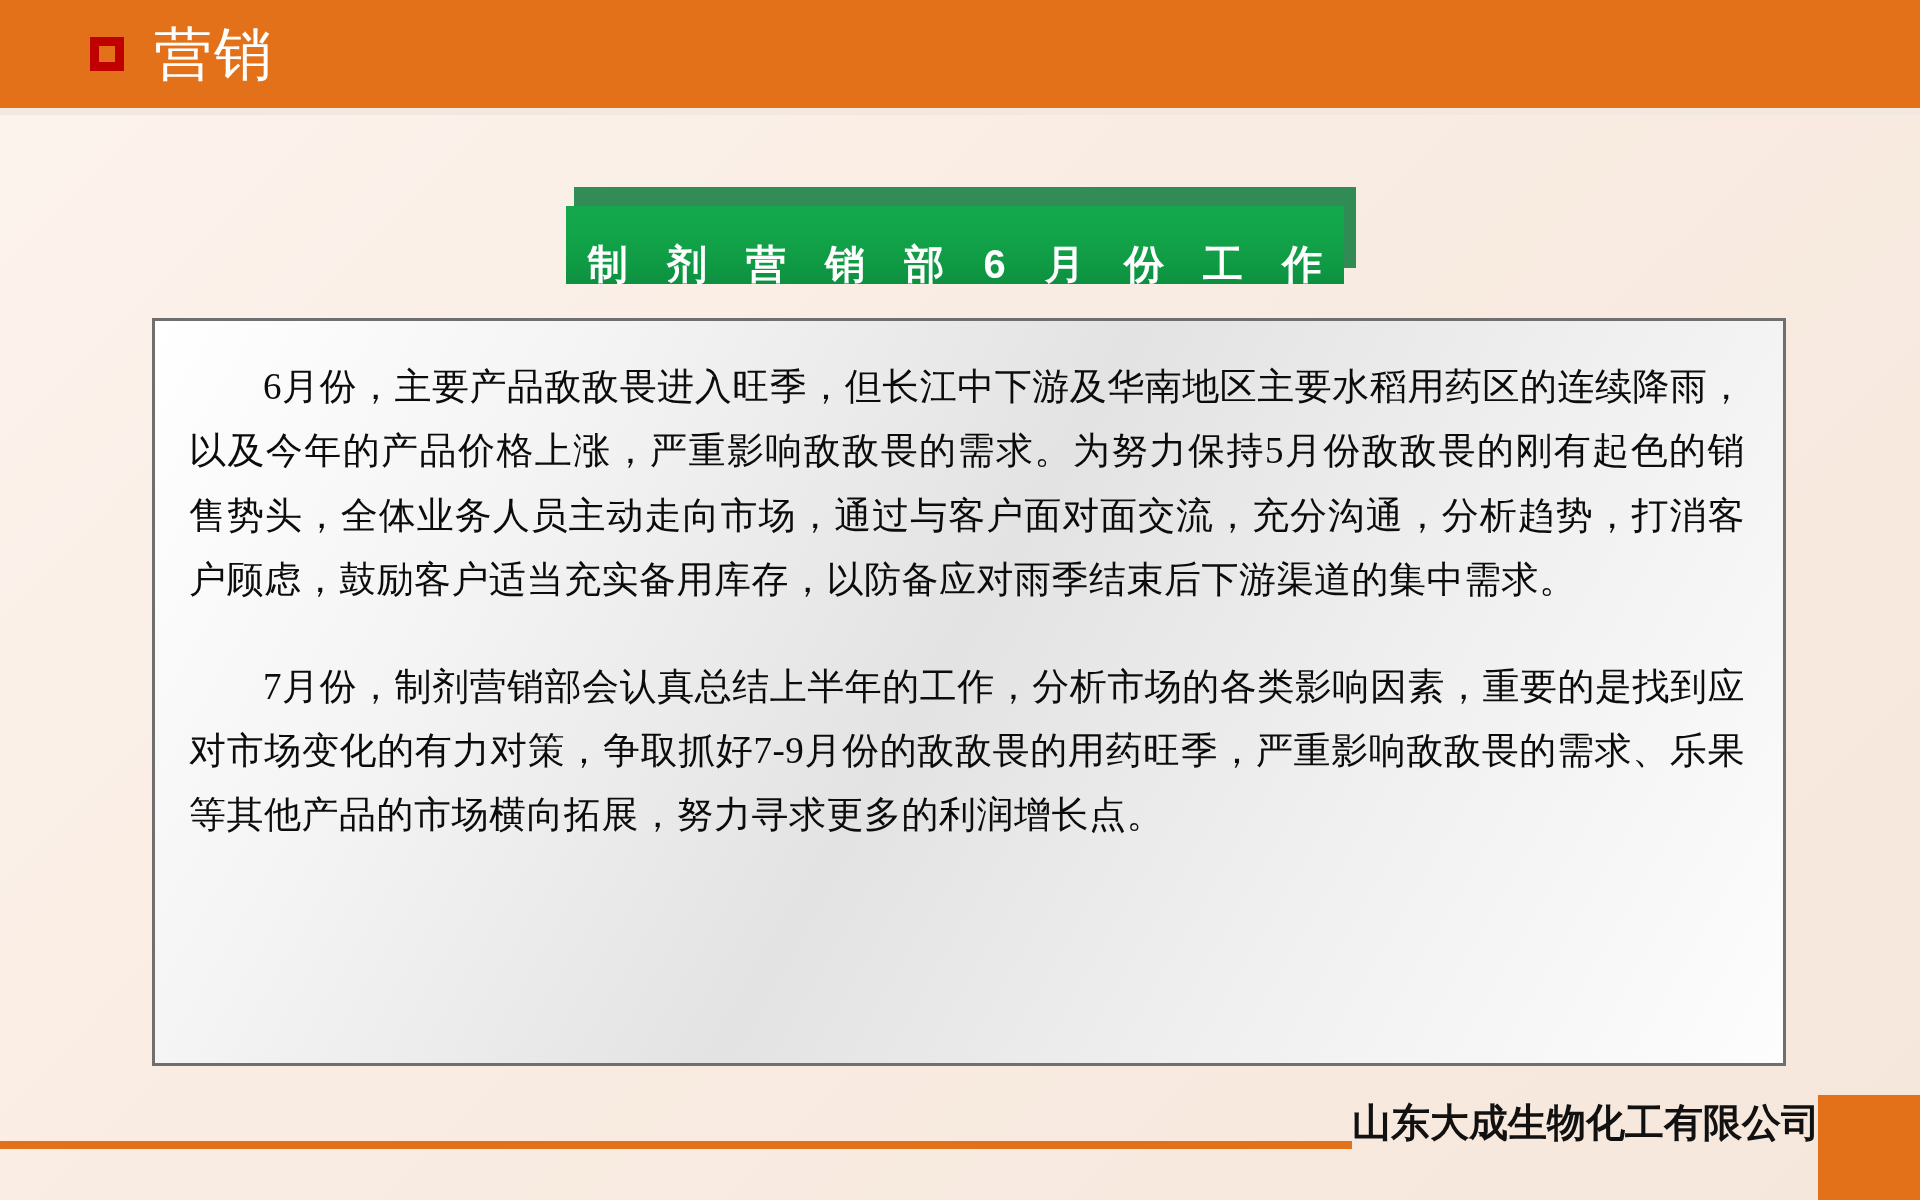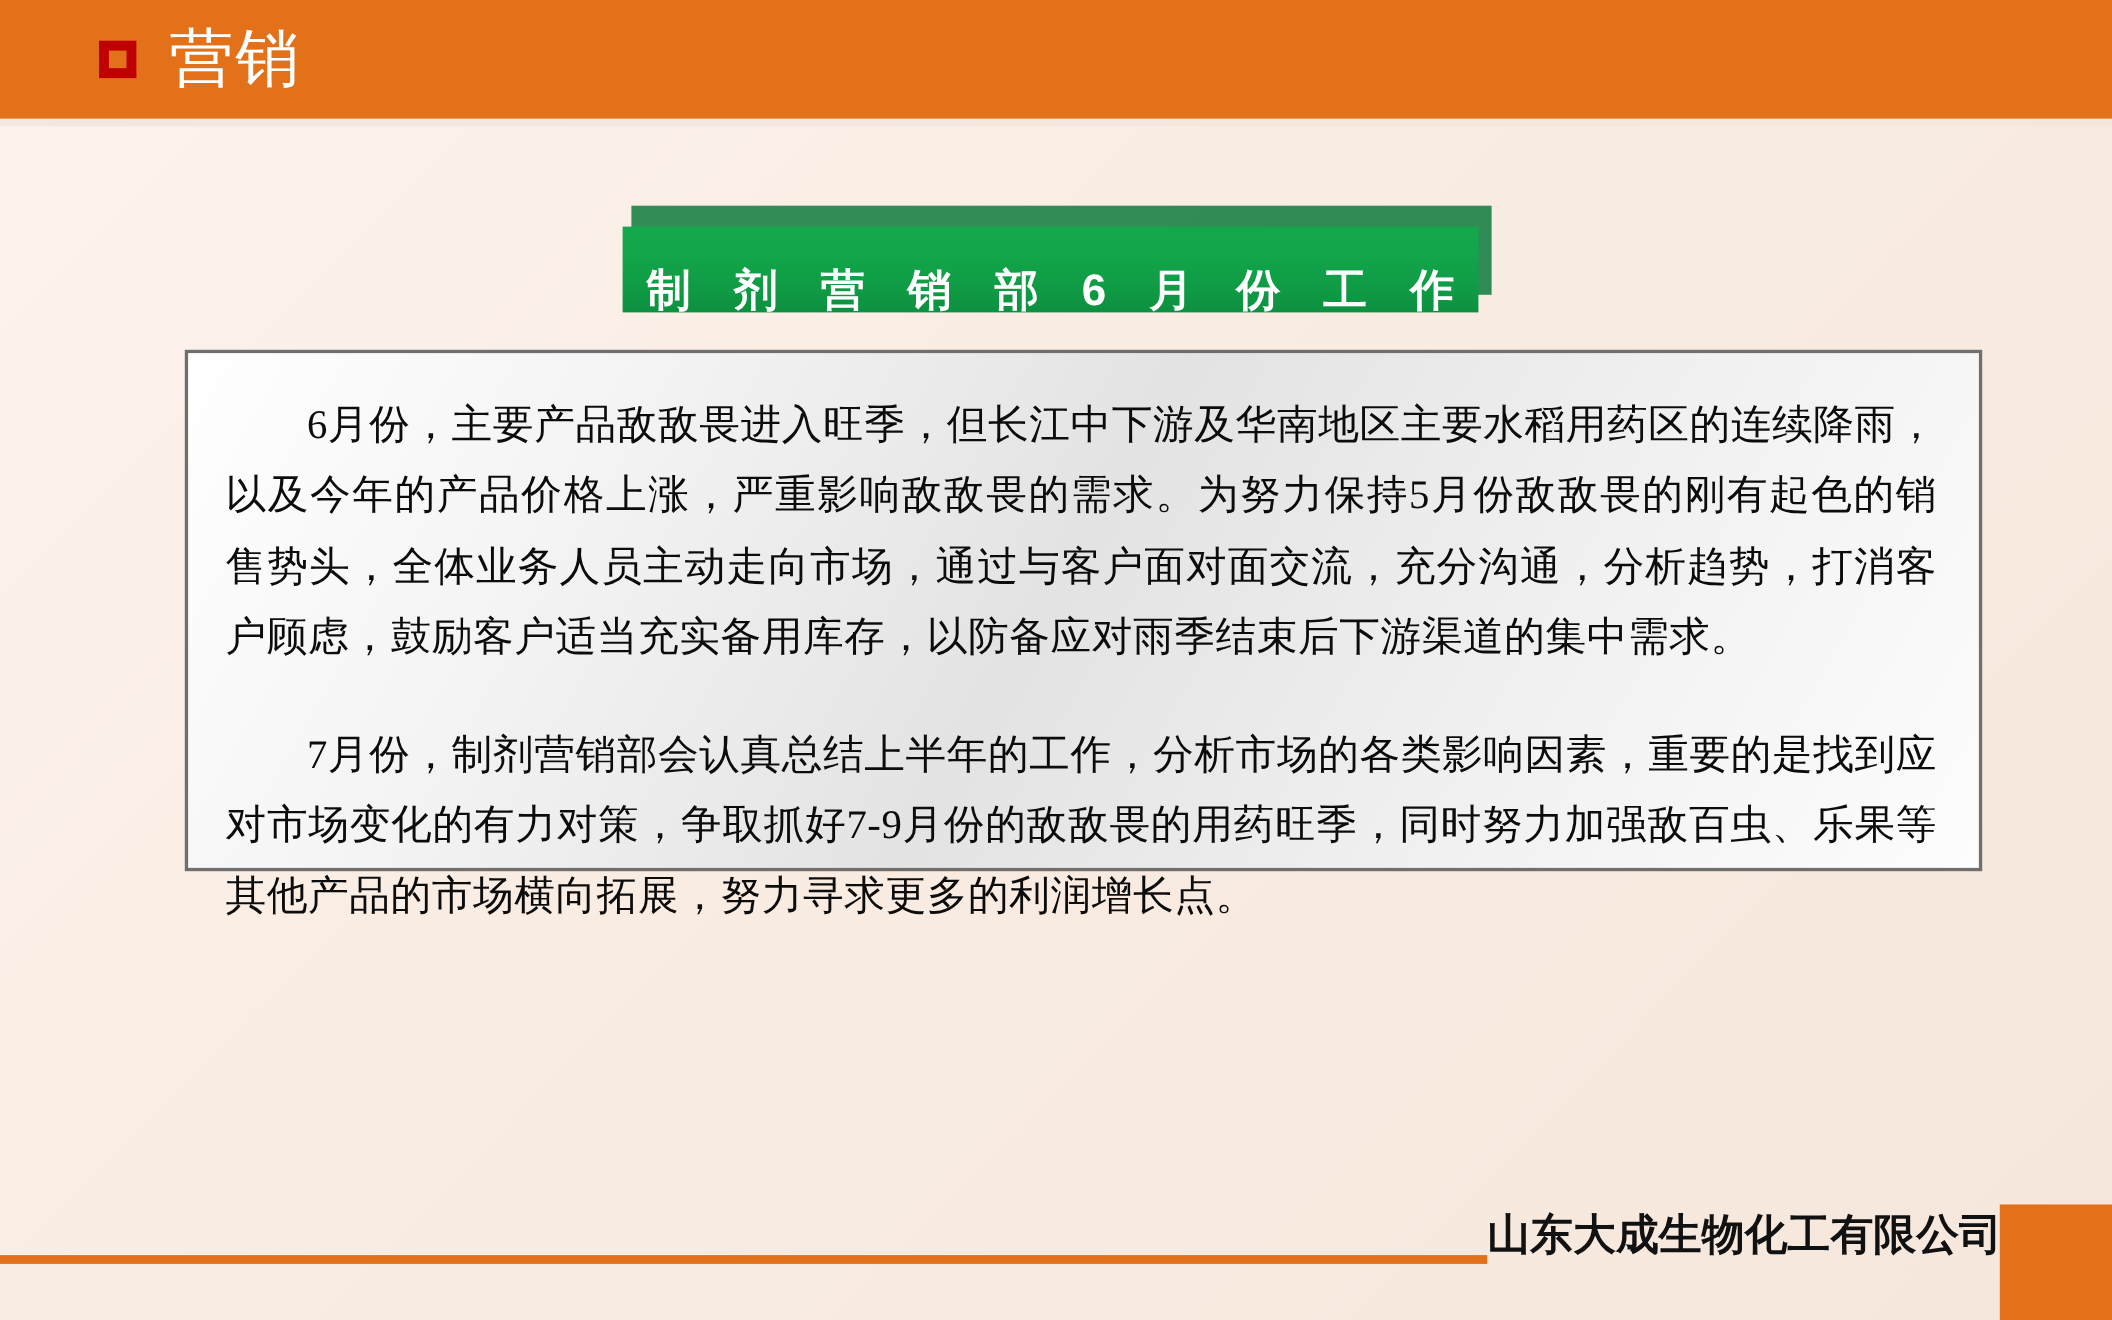--- a/index.html
+++ b/index.html
@@ -68,22 +68,22 @@
     letter-spacing:14px;
     text-indent:14px;
     font-family:"Liberation Sans","DejaVu Sans",sans-serif;
     white-space:nowrap;
     line-height:1;
   }
 
   
   #content-box {
     position:absolute;
-    left:168px; top:318px;
-    width:1634px; height:474px;
+    left:152px; top:318px;
+    width:1634px; height:748px;
     border:3px solid #6f6f6f;
     background:linear-gradient(120deg,#ffffff 0%,#f4f4f4 22%,#e3e3e3 48%,#f0f0f0 72%,#fdfdfd 100%);
     padding:34px 38px 10px 34px;
   }
   .para {
     font-family:"Liberation Serif","DejaVu Serif",serif;
     font-size:37px;
     line-height:1.74;
     color:#0c0c0c;
     text-indent:74px;
@@ -128,18 +128,18 @@
 
 <div id="banner-wrap">
   <div id="banner-shadow"></div>
   <div id="banner-box">
     <span id="banner-title">制 剂 营 销 部 6 月 份 工 作</span>
   </div>
 </div>
 
 <div id="content-box">
   <p class="para" id="para-1">6月份，主要产品敌敌畏进入旺季，但长江中下游及华南地区主要水稻用药区的连续降雨，以及今年的产品价格上涨，严重影响敌敌畏的需求。为努力保持5月份敌敌畏的刚有起色的销售势头，全体业务人员主动走向市场，通过与客户面对面交流，充分沟通，分析趋势，打消客户顾虑，鼓励客户适当充实备用库存，以防备应对雨季结束后下游渠道的集中需求。</p>
-  <p class="para" id="para-2">7月份，制剂营销部会认真总结上半年的工作，分析市场的各类影响因素，重要的是找到应对市场变化的有力对策，争取抓好7-9月份的敌敌畏的用药旺季，同时努力加强敌百虫、乐果等其他产品的市场横向拓展，努力寻求更多的利润增长点。</p>
+  <p class="para" id="para-2">7月份，制剂营销部会认真总结上半年的工作，分析市场的各类影响因素，重要的是找到应对市场变化的有力对策，争取抓好7-9月份的敌敌畏的用药旺季，严重影响敌敌畏的需求、乐果等其他产品的市场横向拓展，努力寻求更多的利润增长点。</p>
 </div>
 
 <div id="footer-rule"></div>
 <div id="footer-company">山东大成生物化工有限公司</div>
 <div id="footer-corner"></div>
 
 </body></html>

